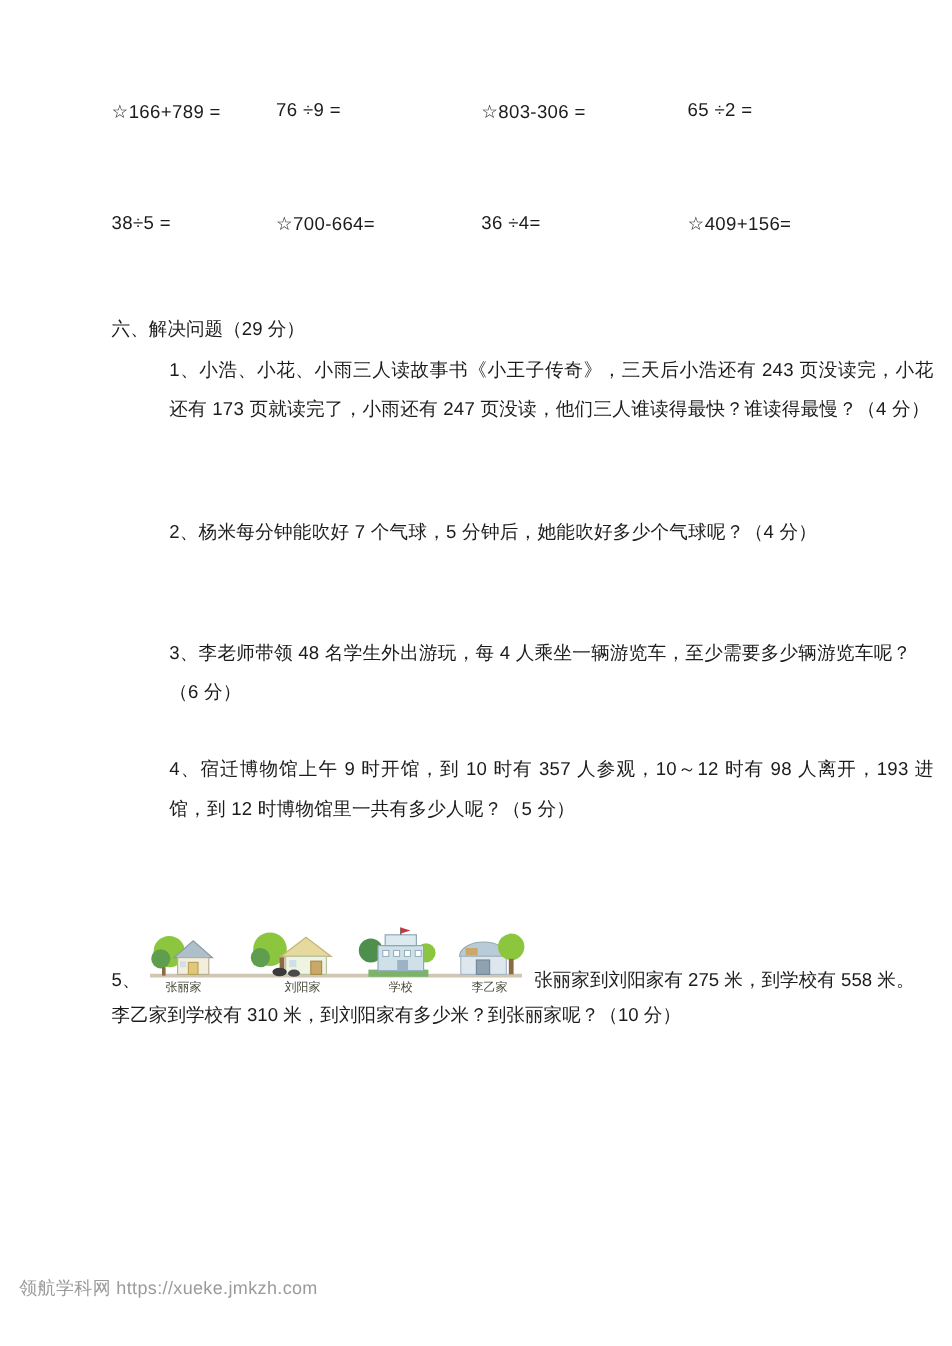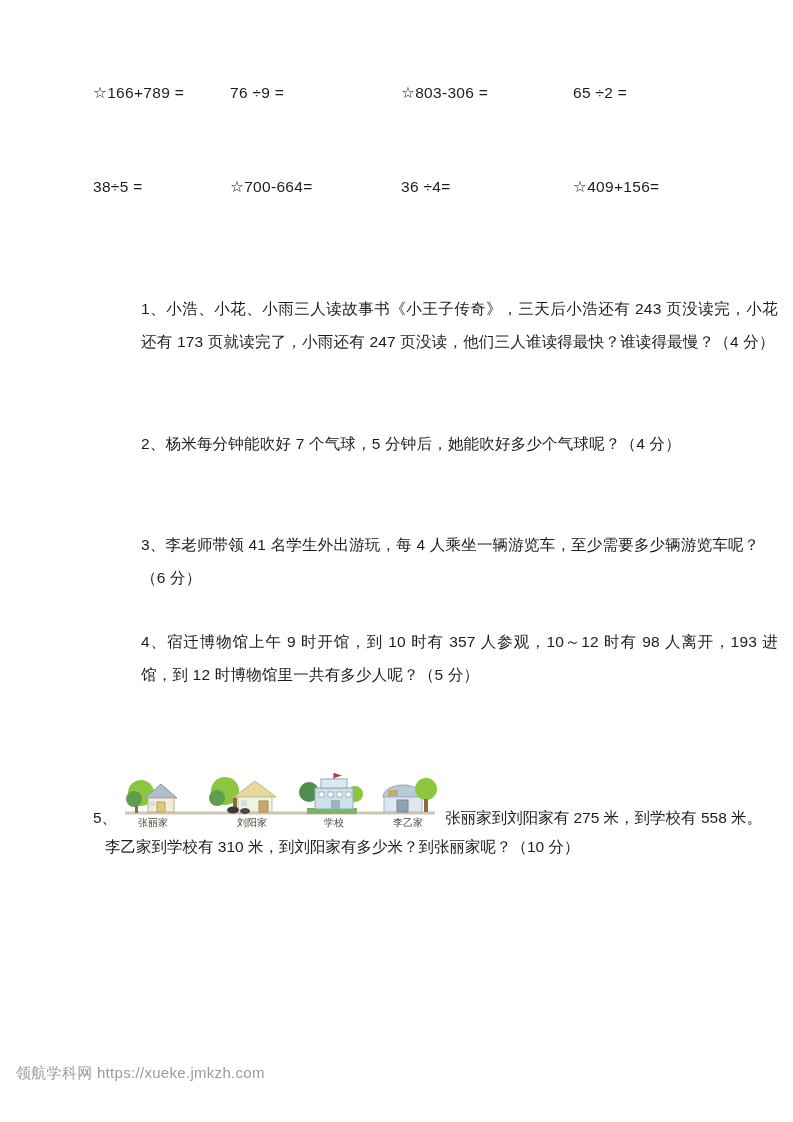--- a/index.html
+++ b/index.html
@@ -28,21 +28,21 @@
     letter-spacing: 0.2px;
     margin-left: 48px;
   }
   .para-single { text-align: left; }
   .p5-toprow {
     display: flex;
     align-items: flex-end;
   }
   .p5-number { font-size: 15.5px; line-height: 20px; margin-right: 4px; margin-bottom: 1px; }
   .p5-line1 { font-size: 15.5px; line-height: 20px; white-space: nowrap; margin-left: 6px; margin-bottom: 1px; text-align: center; }
-  .p5-line2 { font-size: 15.5px; line-height: 28px; margin-top: 4px; margin-left: 12px; }
+  .p5-line2 { font-size: 15.5px; line-height: 28px; margin-top: 4px; }
   .map-svg { display: block; flex: 0 0 auto; }
   .footer {
     position: absolute;
     left: 16px; top: 1064px;
     width: 100%;
     text-align: left;
     font-size: 15px;
     color: #9b9b9b;
     letter-spacing: 0.3px;
   }
@@ -59,26 +59,27 @@
     <span class="calc-item">65  ÷2 =</span>
   </div>
 
   <div class="block calc-row" style="top:178px;">
     <span class="calc-item">38÷5 =</span>
     <span class="calc-item">☆700-664=</span>
     <span class="calc-item">36  ÷4=</span>
     <span class="calc-item">☆409+156=</span>
   </div>
 
+  <div class="block section-title" style="top:264px;">六、解决问题（29 分）</div>
 
   <div class="block para" style="top:292px;">1、小浩、小花、小雨三人读故事书《小王子传奇》，三天后小浩还有 243 页没读完，小花还有 173 页就读完了，小雨还有 247 页没读，他们三人谁读得最快？谁读得最慢？（4 分）</div>
 
   <div class="block para para-single" style="top:427px;">2、杨米每分钟能吹好 7 个气球，5 分钟后，她能吹好多少个气球呢？（4 分）</div>
 
-  <div class="block para para-single" style="top:528px;">3、李老师带领 41 名学生外出游玩，每 4 人乘坐一辆游览车，至少需要多少辆游览车呢？（6 分）</div>
+  <div class="block para para-single" style="top:528px;">3、李老师带领 48 名学生外出游玩，每 4 人乘坐一辆游览车，至少需要多少辆游览车呢？（6 分）</div>
 
   <div class="block para" style="top:625px;">4、宿迁博物馆上午 9 时开馆，到 10 时有 357 人参观，10～12 时有 98 人离开，193 进馆，到 12 时博物馆里一共有多少人呢？（5 分）</div>
 
   <div class="block" style="top:772px;">
     <div class="p5-toprow">
       <span class="p5-number">5、</span>
 
       <svg class="map-svg" width="318" height="57" viewBox="0 0 318 57">
 
         <path d="M4 41 L314 41" stroke="#cfc6b4" stroke-width="3" fill="none"></path>

